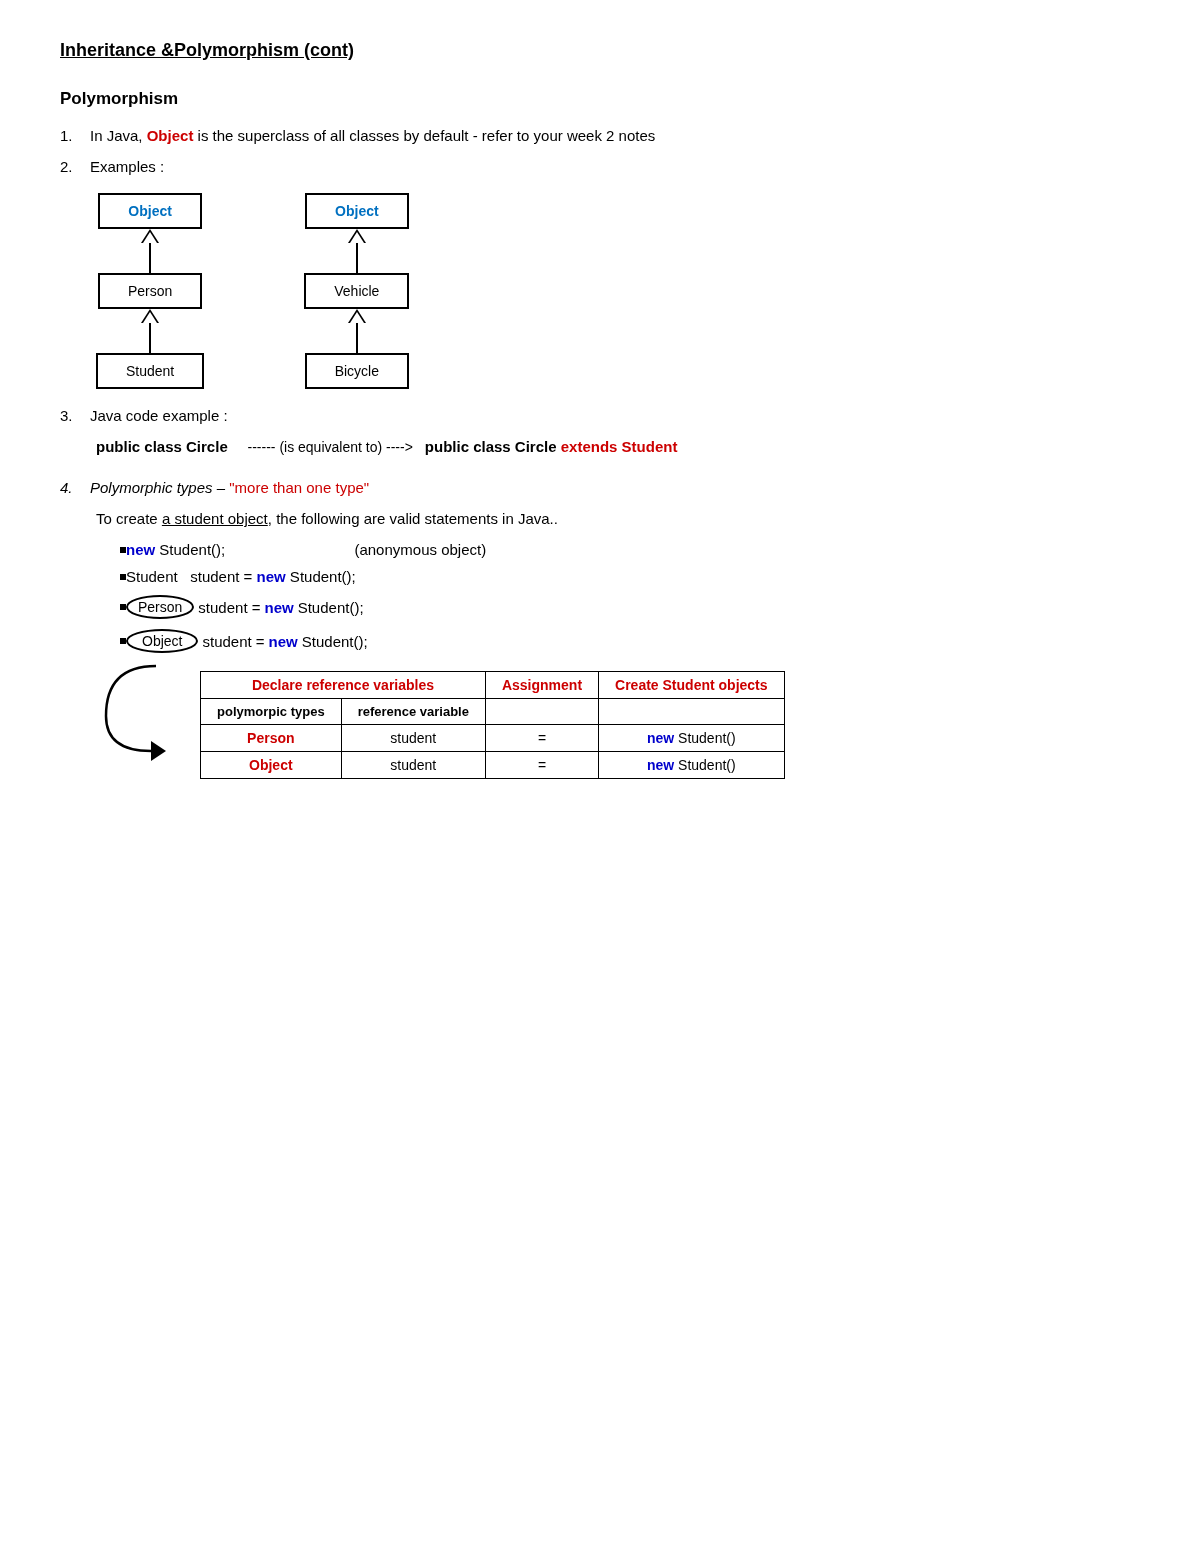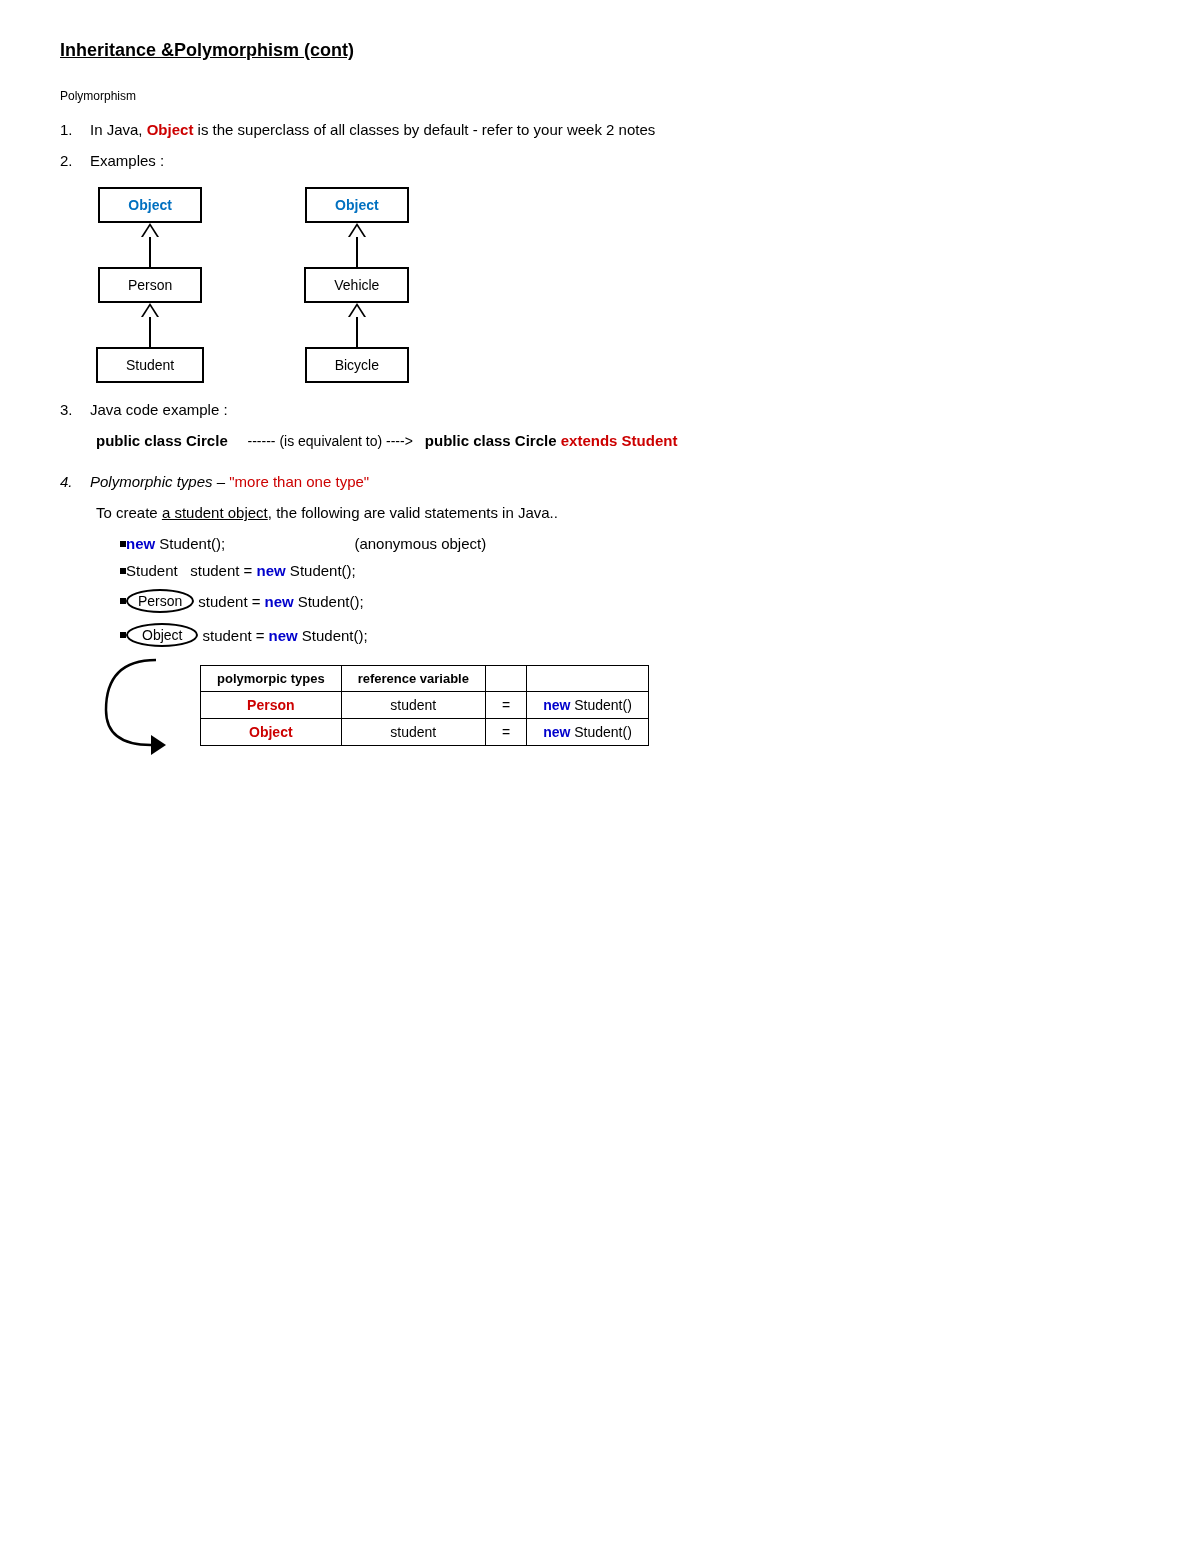--- a/index.html
+++ b/index.html
@@ -12,22 +12,22 @@
       max-width: 1200px;
     }
     .page-title {
       text-align: left;
       font-size: 18px;
       font-weight: bold;
       text-decoration: underline;
       margin-bottom: 28px;
     }
     .section-heading {
-      font-weight: normal;
-      font-size: 12px;
+      font-weight: bold;
+      font-size: 17px;
       margin-bottom: 18px;
     }
     .numbered-list {
       list-style: none;
       padding: 0;
     }
     .numbered-list > li {
       margin-bottom: 14px;
       display: flex;
       align-items: flex-start;
@@ -301,20 +301,25 @@
     <svg width="90" height="110" viewBox="0 0 90 110" fill="none" xmlns="http://www.w3.org/2000/svg">
 
       <path d="M 60 5 Q 10 5 10 55 Q 10 90 55 90" stroke="#000" stroke-width="2.5" fill="none"></path>
 
       <polygon points="55,80 70,90 55,100" fill="#000"></polygon>
     </svg>
   </div>
 
   <table class="poly-table">
     <thead>
+      <tr>
+        <td colspan="2" class="header-red">Declare reference variables</td>
+        <td class="header-blue" style="color:#cc0000;font-weight:bold;">Assignment</td>
+        <td class="header-blue" style="color:#cc0000;font-weight:bold;">Create Student objects</td>
+      </tr>
       <tr>
         <td class="sub-header">polymorpic types</td>
         <td class="sub-header">reference variable</td>
         <td></td>
         <td></td>
       </tr>
     </thead>
     <tbody>
       <tr>
         <td class="cell-red">Person</td>

